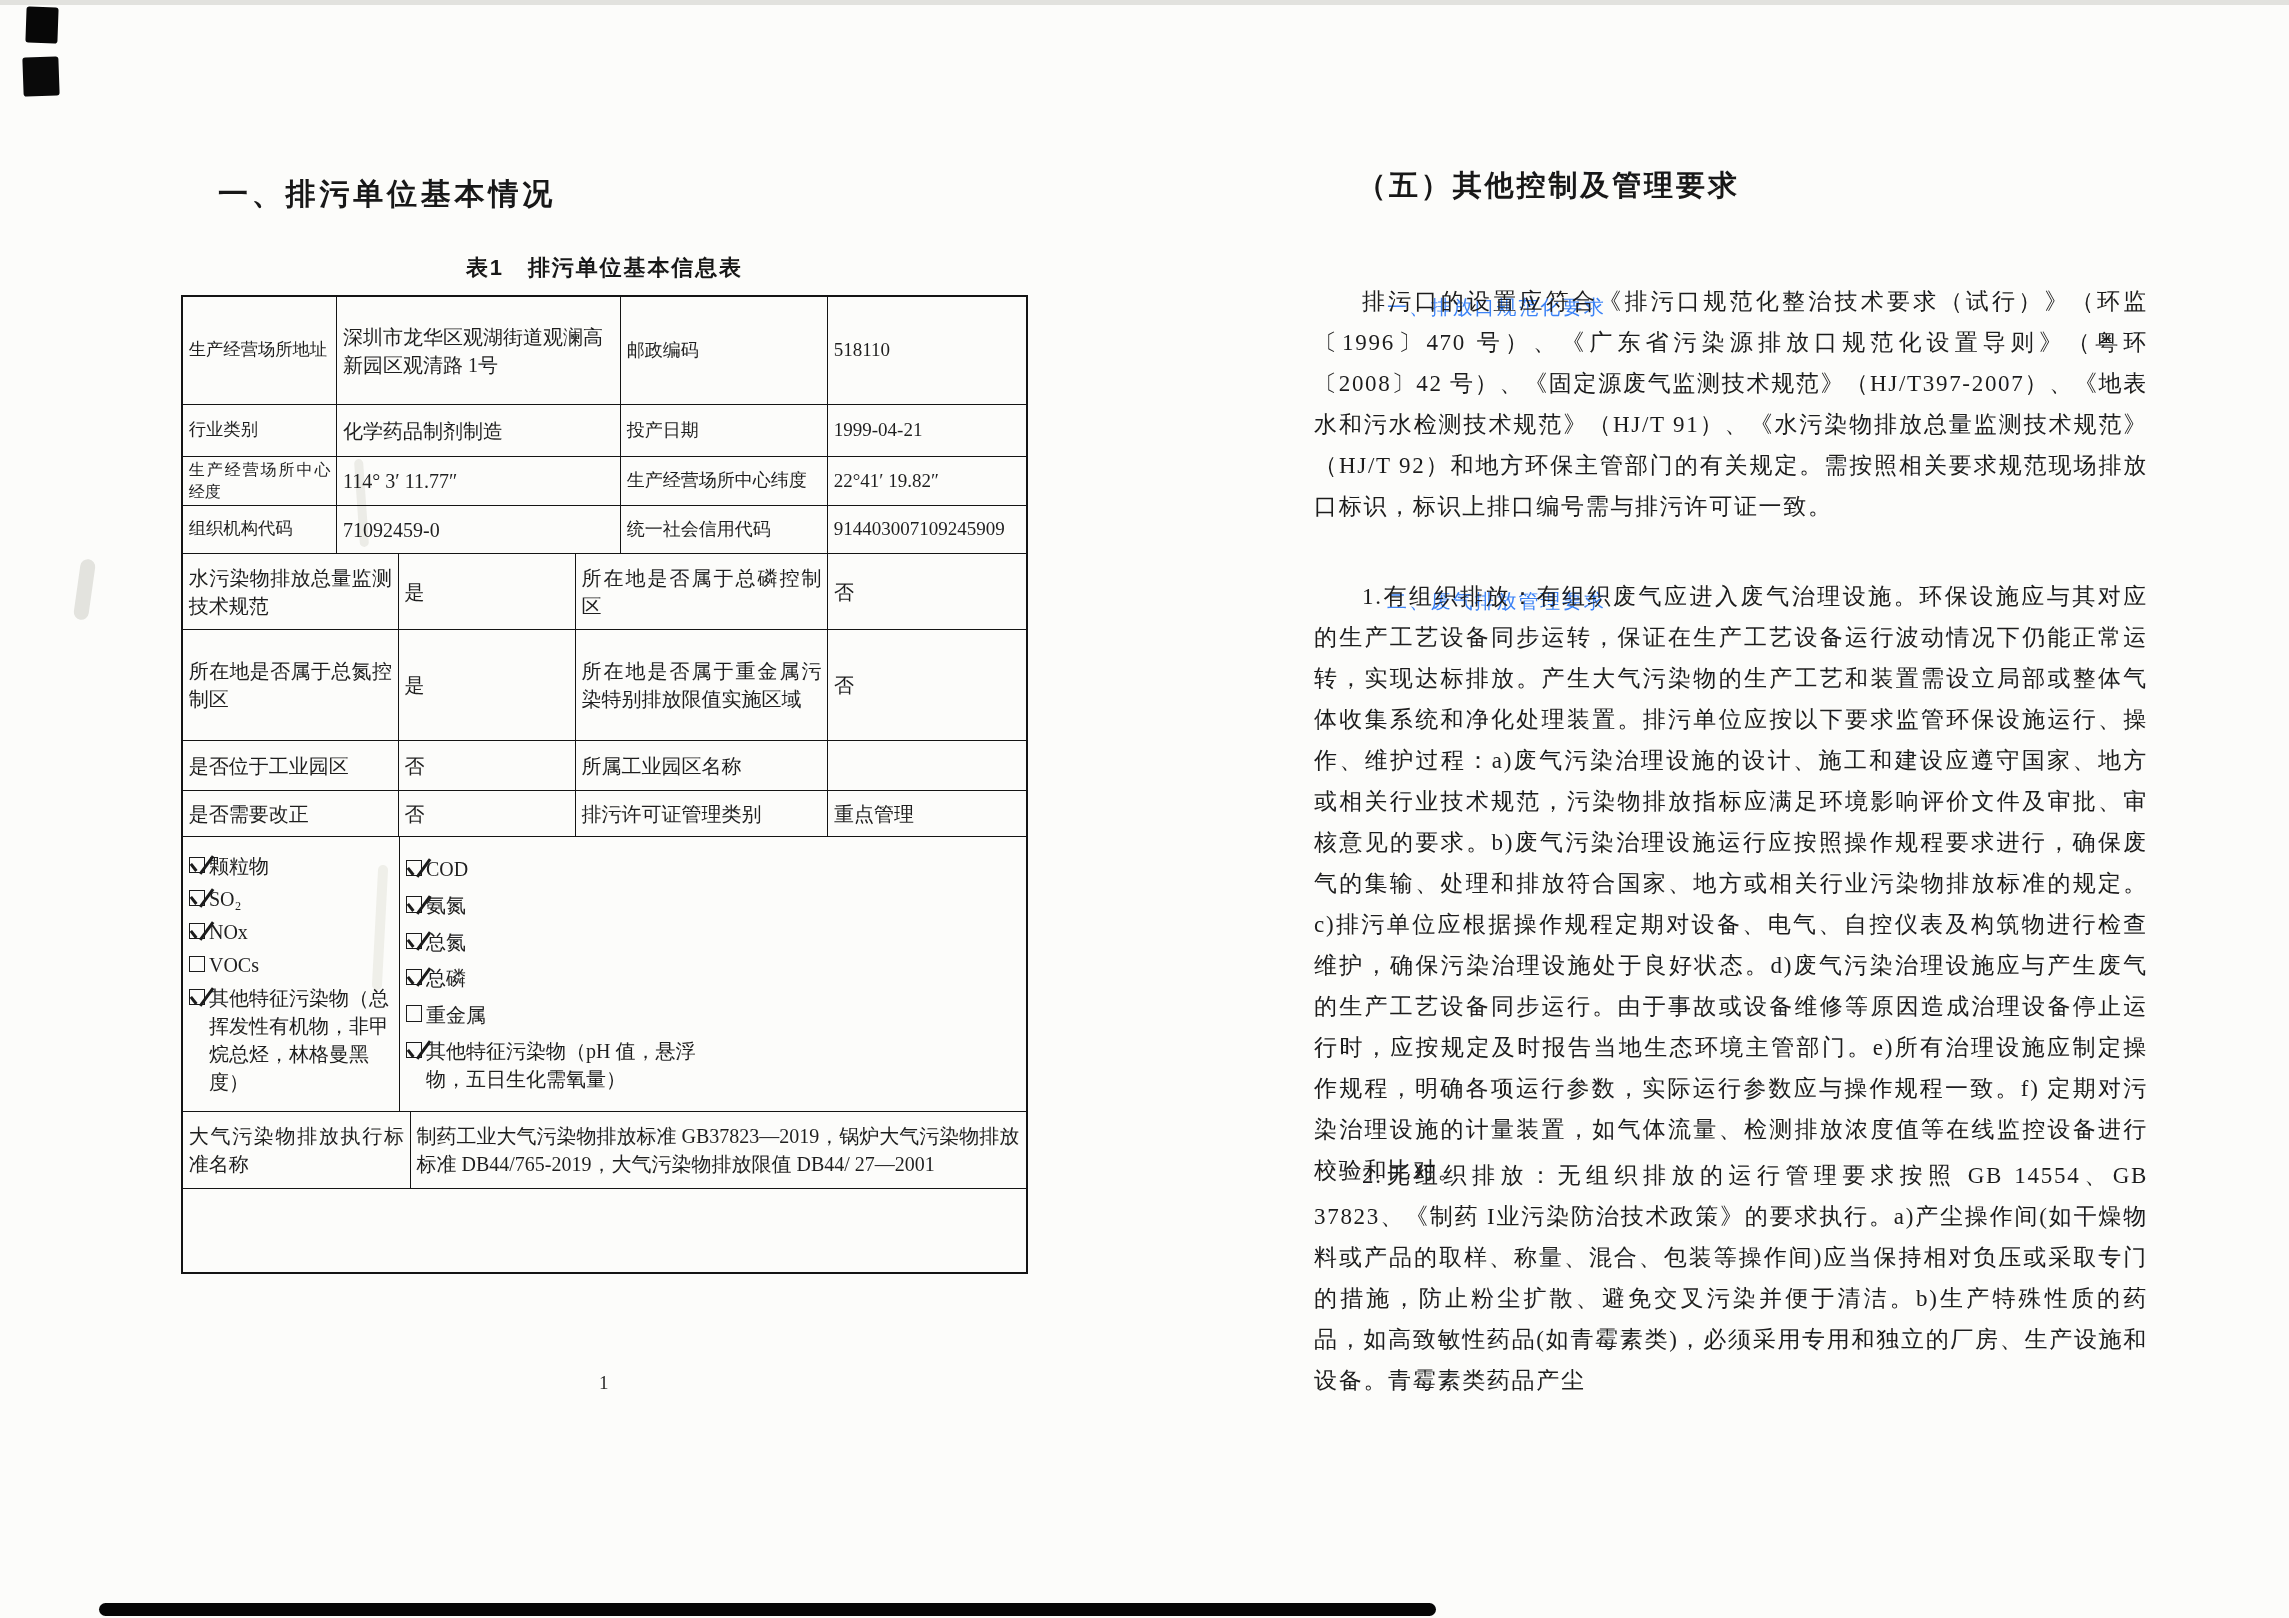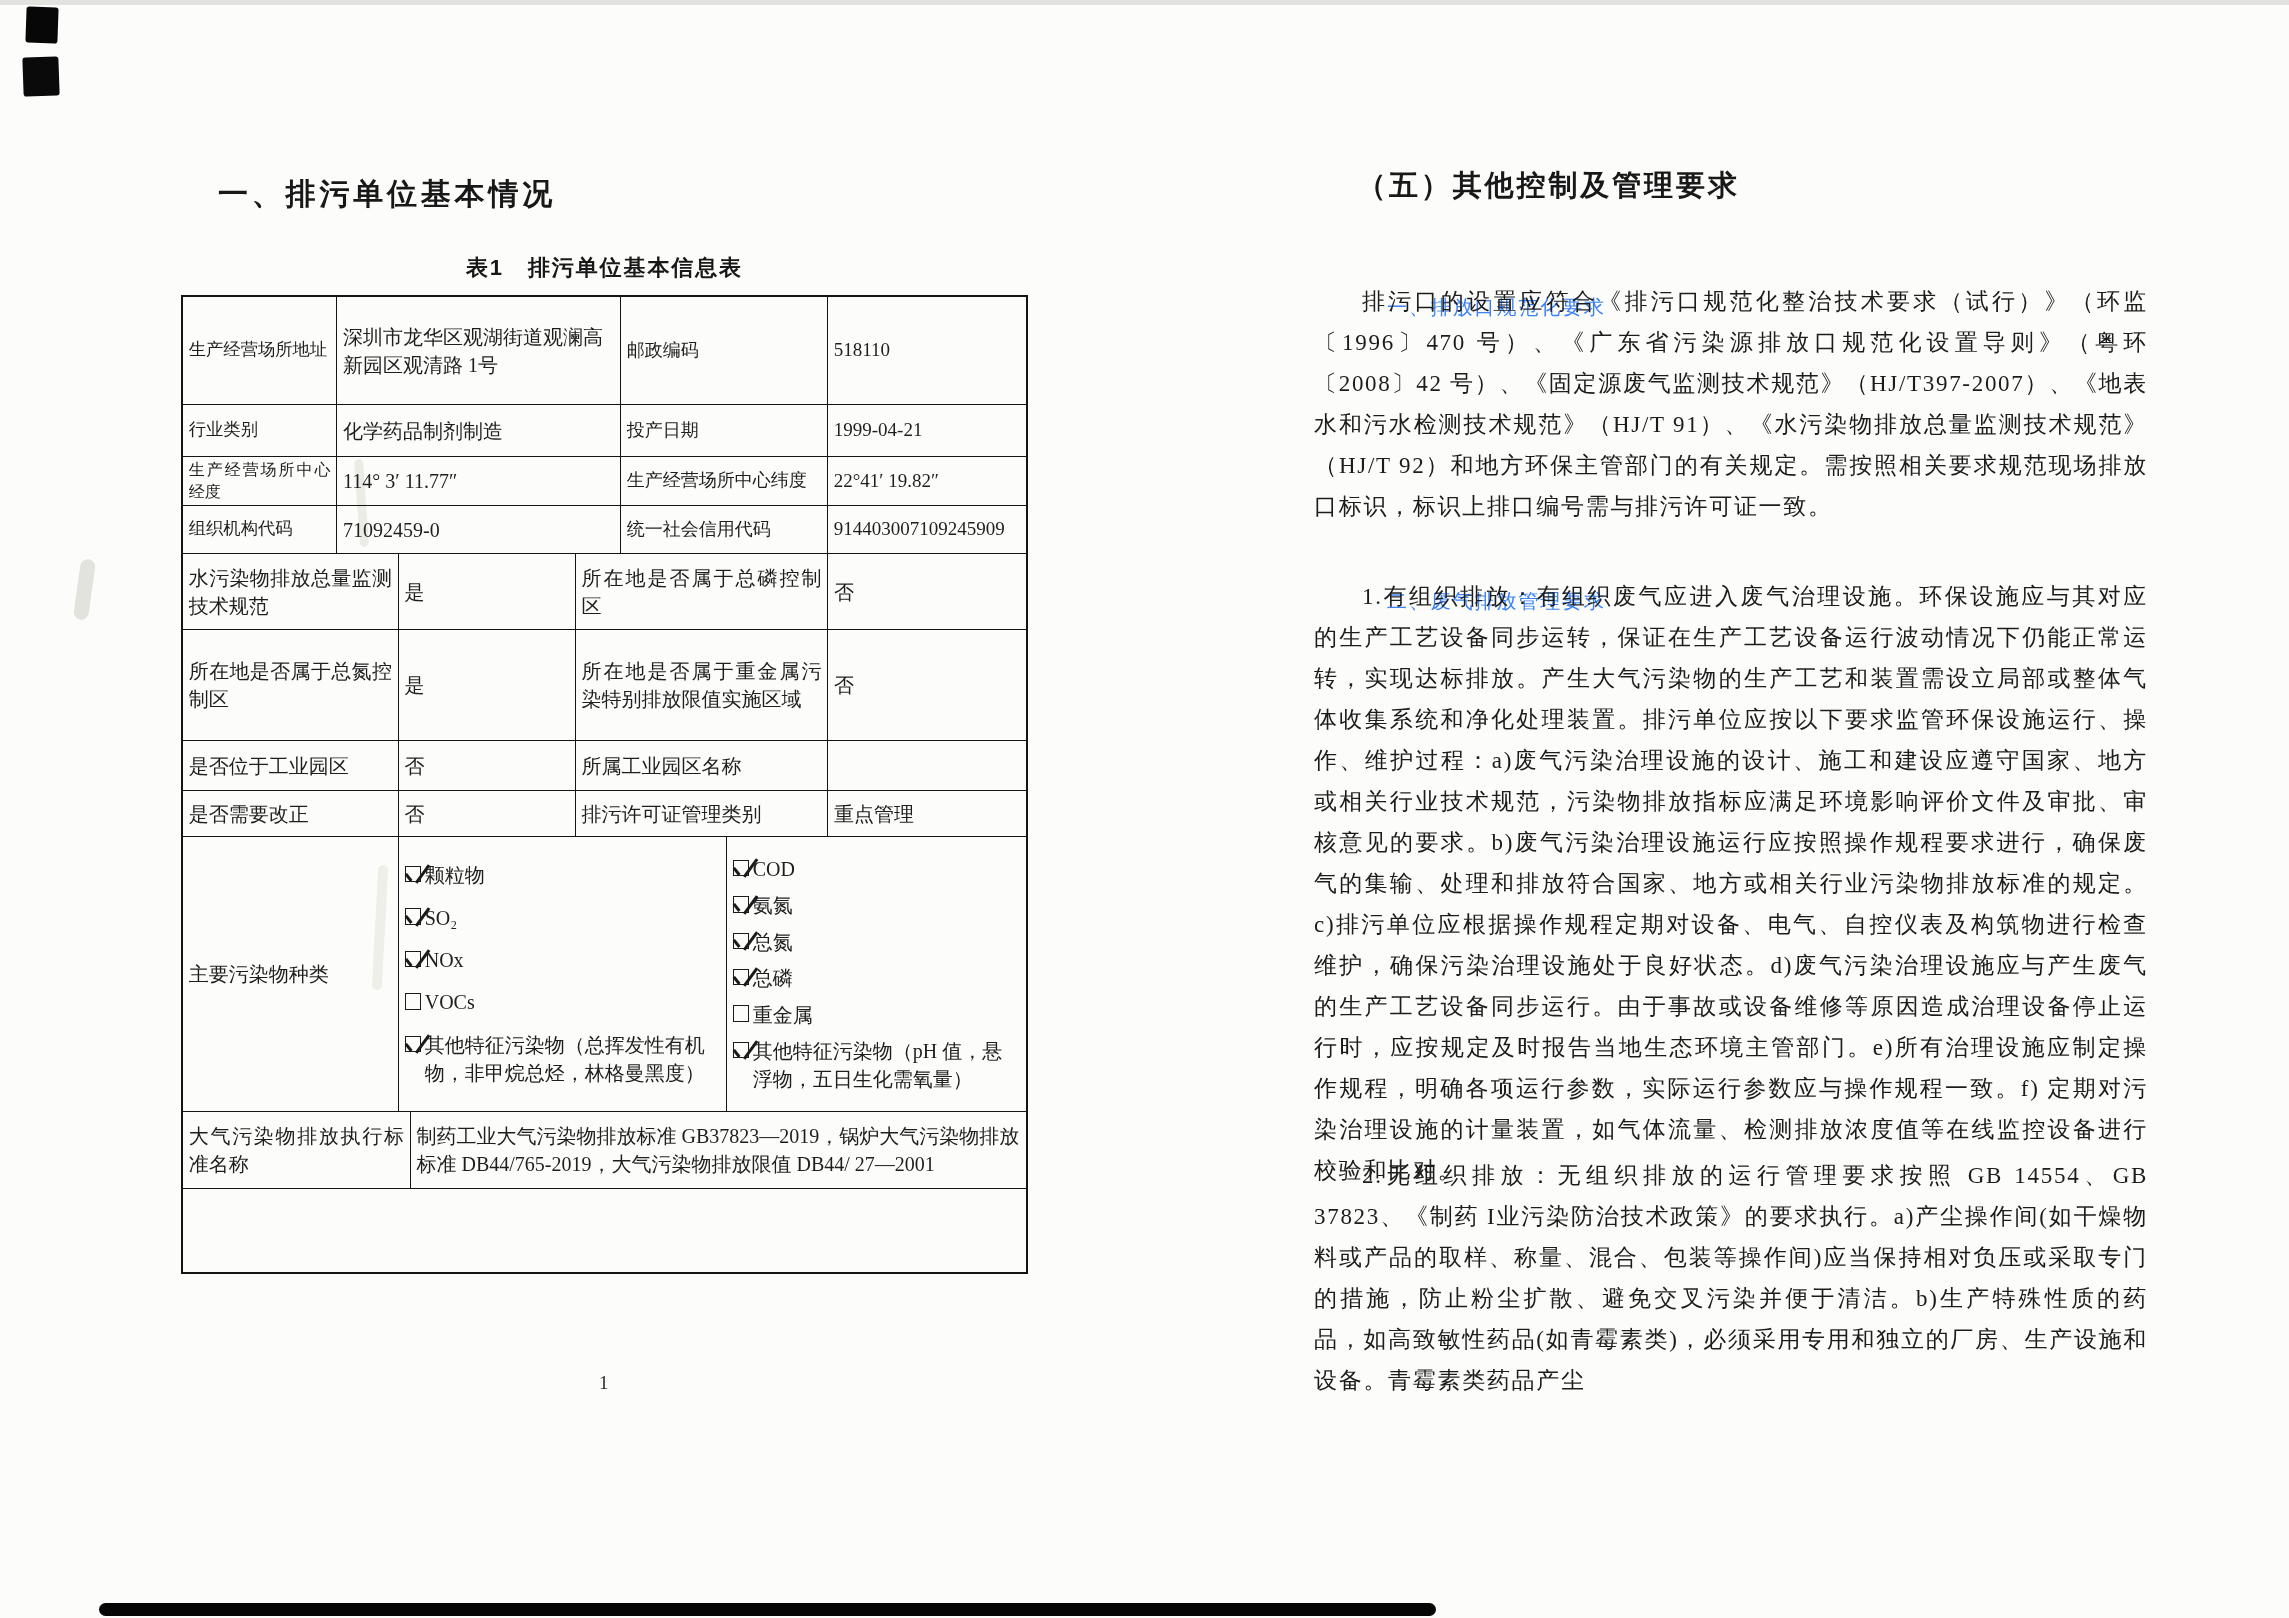--- a/index.html
+++ b/index.html
@@ -191,23 +191,20 @@
         <div class="cell lab">
             <span class="t">排污许可证管理类别</span>
           </div>
         <div class="cell val">
             <span class="t">重点管理</span>
           </div>
       </div>
 
 
       <div class="irow gC" style="height:275px">
-        <div class="cell lab">
-            <span class="t">主要污染物种类</span>
-          </div>
         <div class="cell val list">
           <div class="cbline">
             <span class="cb checked"></span>
             <span class="t2">颗粒物</span>
           </div>
           <div class="cbline">
             <span class="cb checked"></span>
             <span class="t2">SO₂</span>
           </div>
           <div class="cbline">

